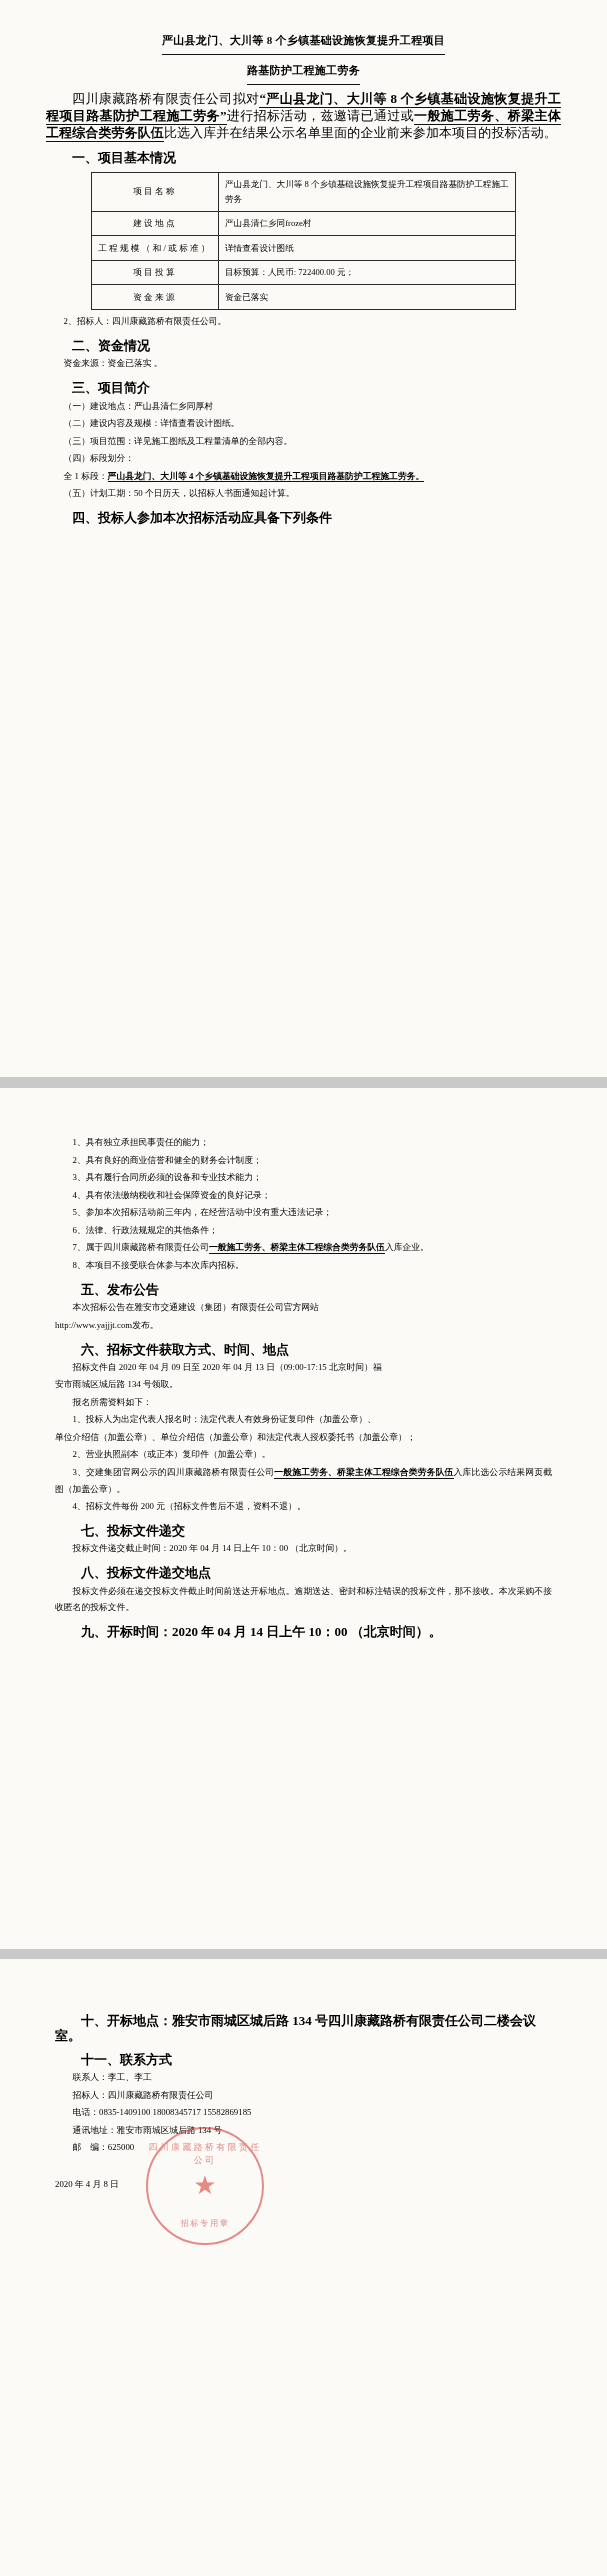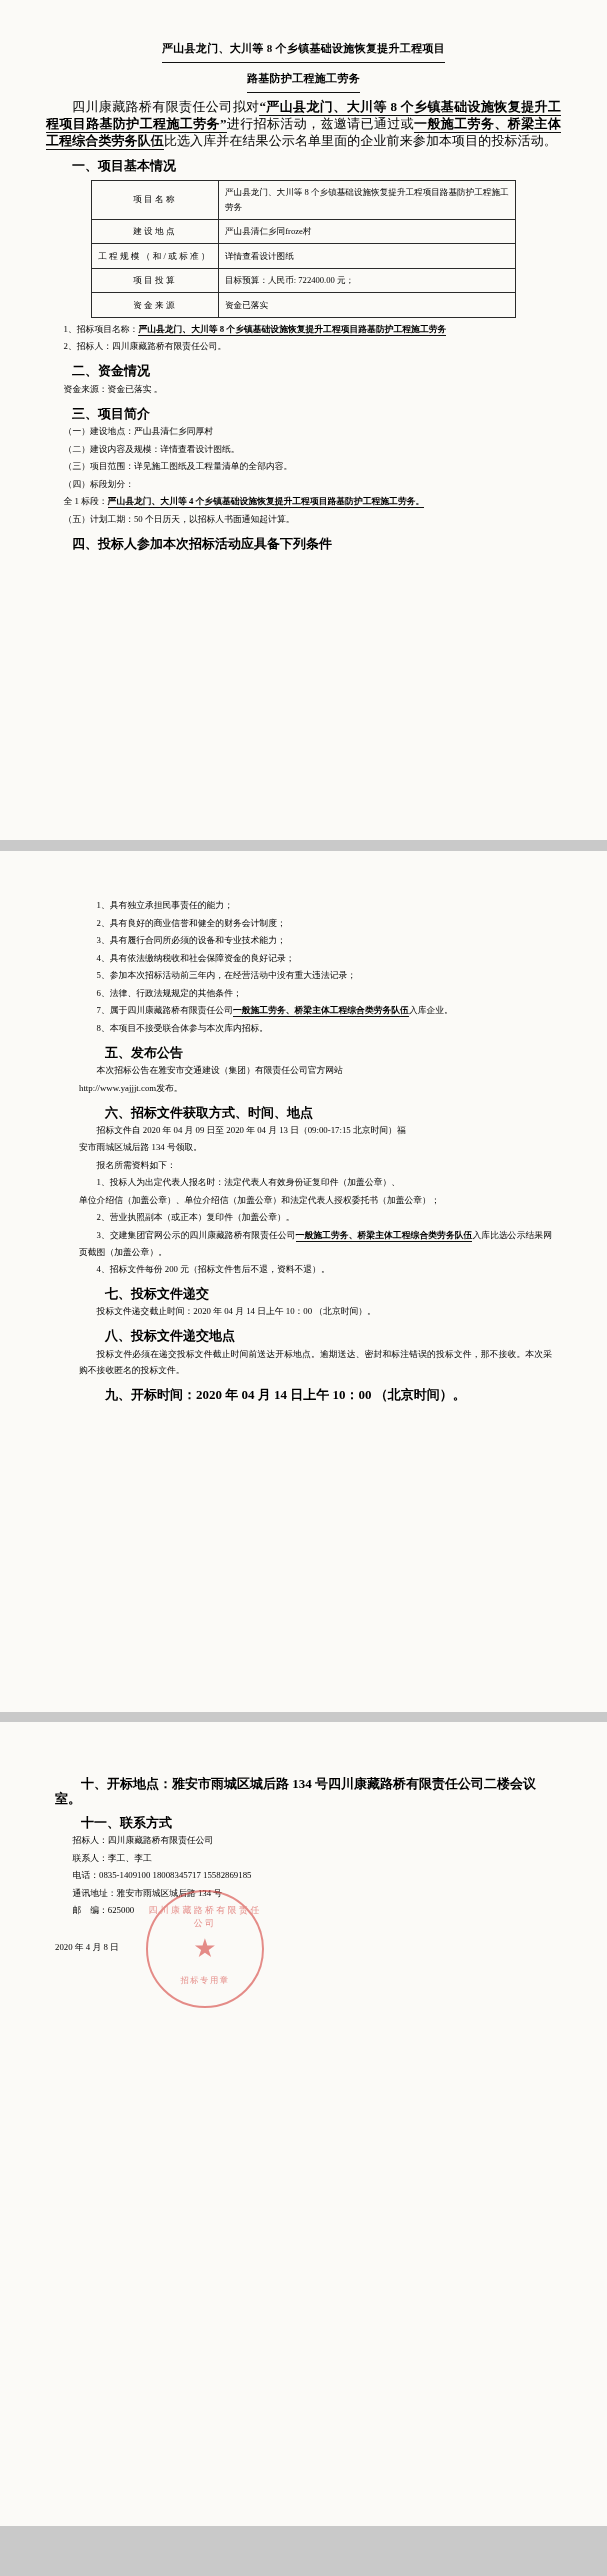--- a/index.html
+++ b/index.html
@@ -11,22 +11,22 @@
     width: 607px;
     font-family: "Liberation Serif", "DejaVu Serif", serif;
   }
   .page {
     width: 607px;
     background: #fbfaf7;
     position: relative;
     box-sizing: border-box;
   }
   .page + .page { margin-top: 10.6px; }
-  #page1 { height: 840px; padding: 37px 46px 0 46px; }
-  #page2 { height: 861px; padding: 46px 55px 0 79px; }
+  #page1 { height: 1077px; padding: 29px 46px 0 46px; }
+  #page2 { height: 861px; padding: 46px 55px 0 55px; }
   #page3 { height: 804px; padding: 46px 55px 0 55px; }
 
   .doc-title {
     text-align: center;
     font-weight: bold;
     font-size: 11px;
     line-height: 23px;
     letter-spacing: 0.3px;
   }
   .doc-title span {
@@ -111,21 +111,21 @@
     top: 12px;
     text-align: center;
     color: #d2322d;
     font-size: 9px;
     letter-spacing: 2.3px;
     font-family: "Liberation Sans", sans-serif;
   }
   .seal .seal-bottom {
     position: absolute;
     width: 100%;
-    bottom: 20px;
+    bottom: 14px;
     text-align: center;
     color: #d2322d;
     font-size: 8.3px;
     letter-spacing: 1.5px;
     font-family: "Liberation Sans", sans-serif;
   }
   .seal-wrap { position: relative; }
 </style>
 </head>
 <body>
@@ -159,21 +159,20 @@
         <td class="lbl">项目投算</td>
         <td>目标预算：人民币: 722400.00 元；</td>
       </tr>
       <tr>
         <td class="lbl">资金来源</td>
         <td>资金已落实</td>
       </tr>
     </tbody>
   </table>
 
-  <p class="item">1、招标项目名称：<span class="bold-ul">严山县龙门、大川等 8 个乡镇基础设施恢复提升工程项目路基防护工程施工劳务</span></p>
   <p class="item">2、招标人：四川康藏路桥有限责任公司。</p>
 
   <h2 class="sec">二、资金情况</h2>
   <p class="item">资金来源：资金已落实 。</p>
 
   <h2 class="sec">三、项目简介</h2>
   <p class="item">（一）建设地点：严山县清仁乡同厚村</p>
   <p class="item">（二）建设内容及规模：详情查看设计图纸。</p>
   <p class="item">（三）项目范围：详见施工图纸及工程量清单的全部内容。</p>
   <p class="item">（四）标段划分：</p>
@@ -215,22 +214,22 @@
   <p class="item">投标文件必须在递交投标文件截止时间前送达开标地点。逾期送达、密封和标注错误的投标文件，那不接收。本次采购不接收匿名的投标文件。</p>
 
   <h2 class="sec">九、开标时间：2020 年 04 月 14 日上午 10：00 （北京时间）。</h2>
 </div>
 
 <div class="page" id="page3">
   <div class="seal-wrap">
     <h2 class="sec">十、开标地点：雅安市雨城区城后路 134 号四川康藏路桥有限责任公司二楼会议室。</h2>
     <h2 class="sec">十一、联系方式</h2>
 
+    <p class="item"><span>联系人：</span><span>李工、李工</span></p>
     <p class="item"><span>招标人：</span><span>四川康藏路桥有限责任公司</span></p>
-    <p class="item"><span>联系人：</span><span>李工、李工</span></p>
     <p class="item"><span>电话：</span><span>0835-1409100   18008345717   15582869185</span></p>
     <p class="item"><span>通讯地址：</span><span>雅安市雨城区城后路 134 号</span></p>
     <p class="item"><span>邮　编：</span><span>625000</span></p>
 
     <div class="seal">
       <div class="seal-top">四川康藏路桥有限责任公司</div>
       <div class="star">★</div>
       <div class="seal-bottom">招标专用章</div>
     </div>
 

